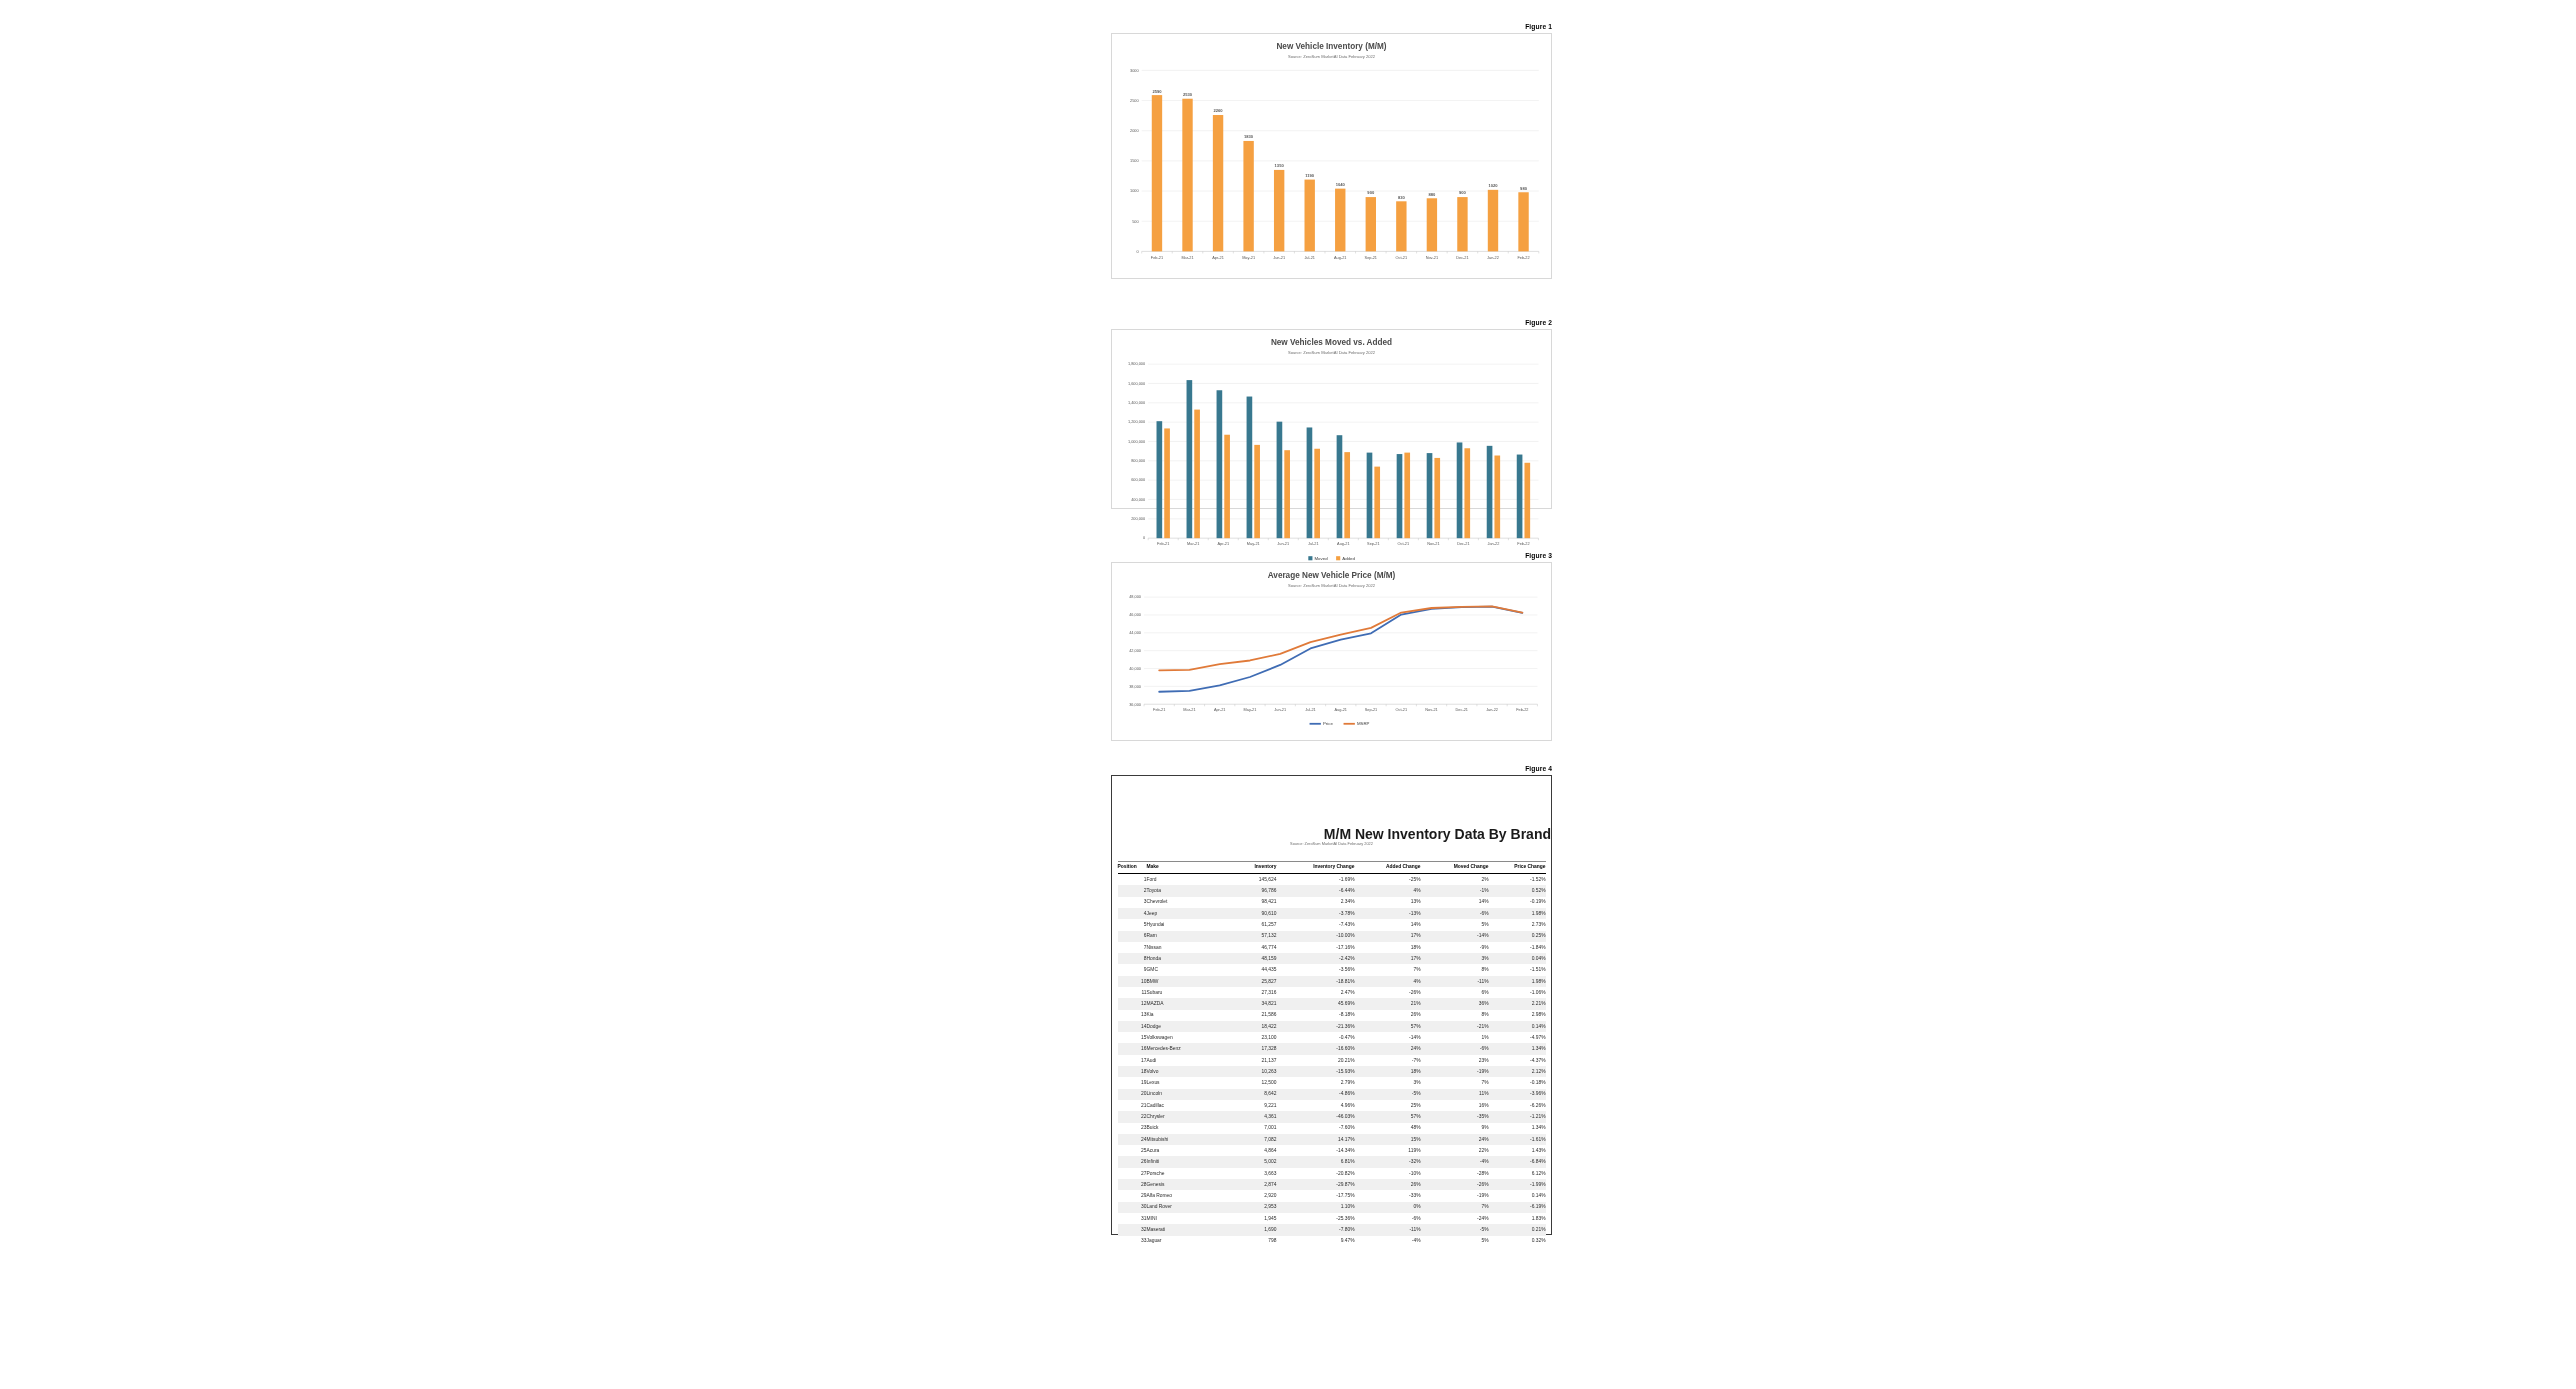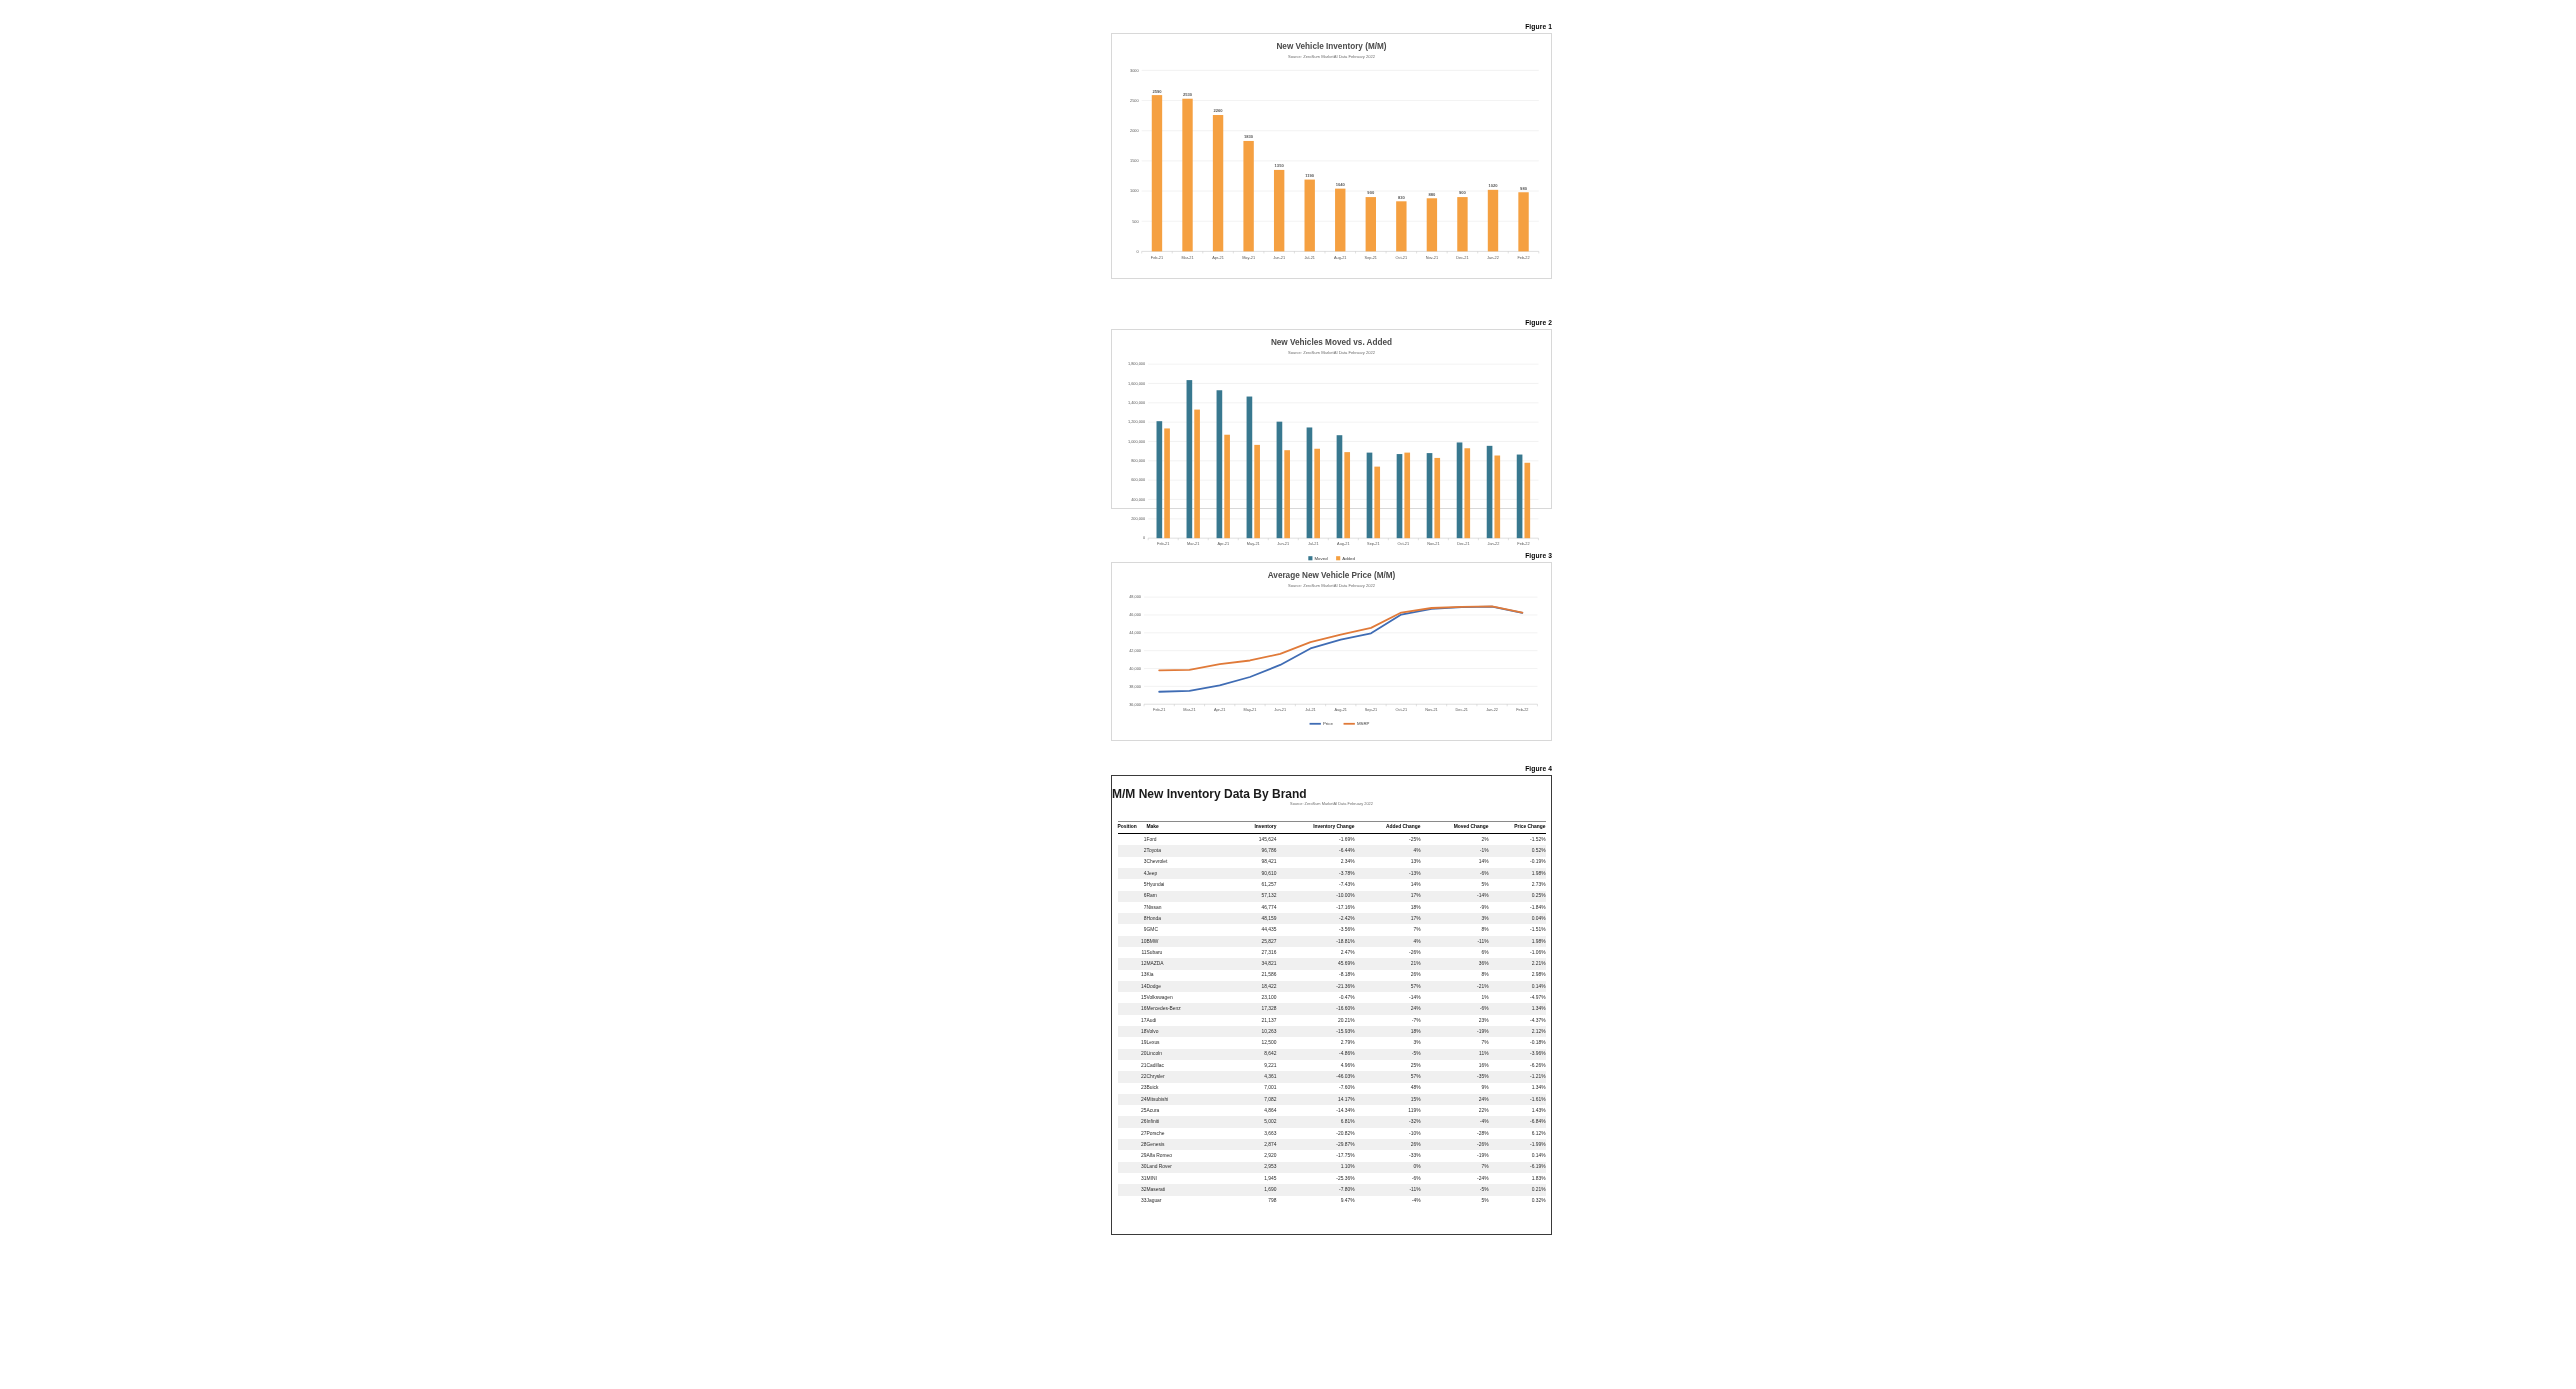--- a/index.html
+++ b/index.html
@@ -12,21 +12,21 @@
   .sec-4 { margin-bottom:0; }
   .fig-label { text-align:right; font-size:6.7px; font-weight:bold; color:#000;
                margin-bottom:3.1px; letter-spacing:0.1px; }
   .chart-box { border:0.5px solid #d8d8d8; background:#fff; padding-top:8.2px; }
   .box-1 { height:246px; }
   .box-2 { height:180px; }
   .box-3 { height:179px; }
   .box-4 { height:460px; border:0.5px solid #3a3a3a; padding-top:13.4px; }
   .chart-title { text-align:center; font-size:8.2px; font-weight:bold; color:#4a4a4a; line-height:10.3px; }
   .chart-subtitle { text-align:center; font-size:4.1px; color:#6e6e6e; margin-top:1.5px; line-height:5.2px; }
-  .tbl-title { text-align:left; font-size:12px; font-weight:bold; color:#1a1a1a; line-height:9.8px; }
+  .tbl-title { text-align:right; font-size:14px; font-weight:bold; color:#1a1a1a; line-height:9.8px;margin-top:40px; }
   .tbl-subtitle { text-align:center; font-size:3.9px; color:#6e6e6e; margin-top:2.1px; line-height:4.6px; }
   svg.chart { display:block; margin:4.1px auto 0; }
   table.brand { width:428px; margin:14.4px auto 0; border-collapse:collapse;
                 font-size:4.9px; color:#2b2b2b; table-layout:fixed; }
   table.brand th { font-weight:bold; color:#000; border-top:0.5px solid #8a8a8a;
                    border-bottom:1.3px solid #000; padding:2.6px 0 3.1px; line-height:5.7px; }
   table.brand td { padding:2.8px 0; line-height:5.7px; }
   tr.even { background:#f0f0f0; }
   .c0 { width:29px; }  th.c0 { text-align:left; padding-left:2.1px; } td.c0 { text-align:right; padding-right:6.2px; }
   .c1 { width:76px; text-align:left; } td.c1 { padding-left:1px; }

